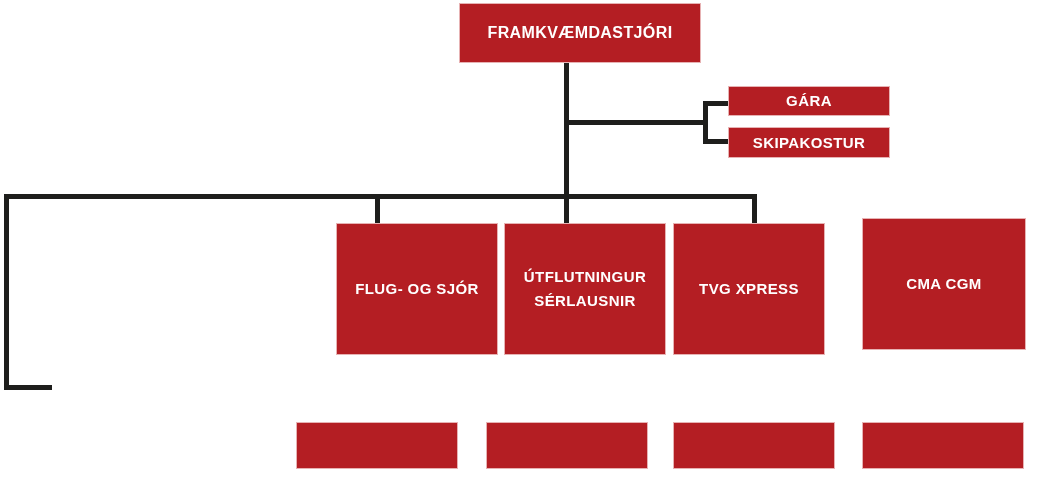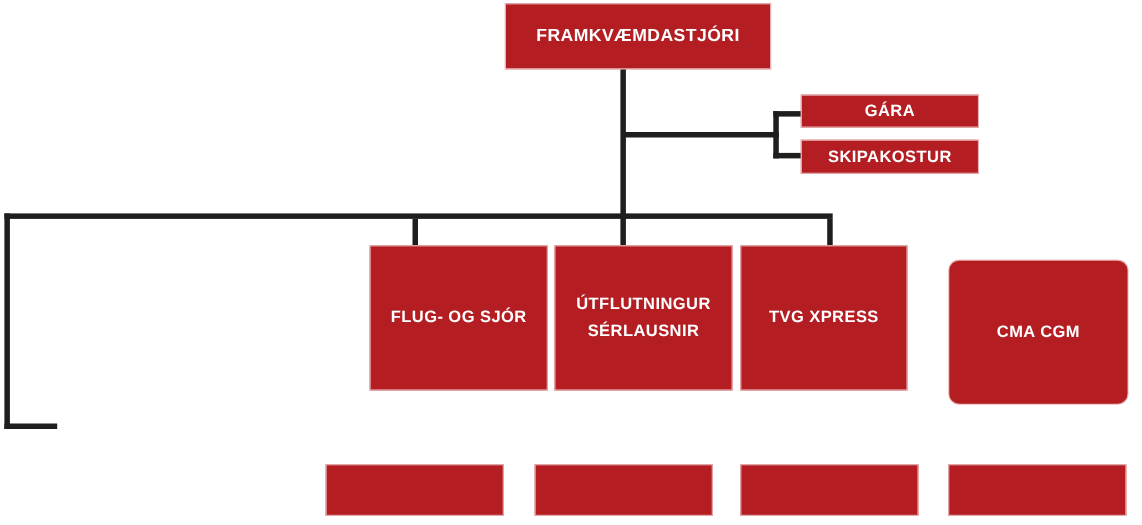--- a/index.html
+++ b/index.html
@@ -29,21 +29,21 @@
     justify-content: center;
     text-align: center;
     line-height: 22px;
   }
   .box.ceo        { left: 459px; top: 3px;   width: 242px; height: 60px; font-size: 16px; }
   .box.gara       { left: 728px; top: 86px;  width: 162px; height: 30px; }
   .box.skipa      { left: 728px; top: 127px; width: 162px; height: 31px; }
   .box.flug       { left: 296px; top: 223px; width: 162px; height: 132px; margin-left: 40px; }
   .box.utflutn    { left: 486px; top: 223px; width: 162px; height: 132px; padding: 0 24px; line-height: 24px; margin-left: 18px; }
   .box.tvg        { left: 673px; top: 223px; width: 152px; height: 132px; }
-  .box.cma        { left: 862px; top: 236px; width: 164px; height: 132px; border-radius: 10px; }
+  .box.cma        { left: 862px; top: 218px; width: 164px; height: 132px; }
   .box.sala       { left: 52px;  top: 358px; width: 982px; height: 60px;
                     justify-content: flex-start; text-align: left; padding-left: 51px; }
   .box.b1         { left: 296px; top: 422px; width: 162px; height: 47px; }
   .box.b2         { left: 486px; top: 422px; width: 162px; height: 47px; }
   .box.b3         { left: 673px; top: 422px; width: 162px; height: 47px; }
   .box.b4         { left: 862px; top: 422px; width: 162px; height: 47px; }
 
   .line {
     position: absolute;
     background: #1E1E1C;

